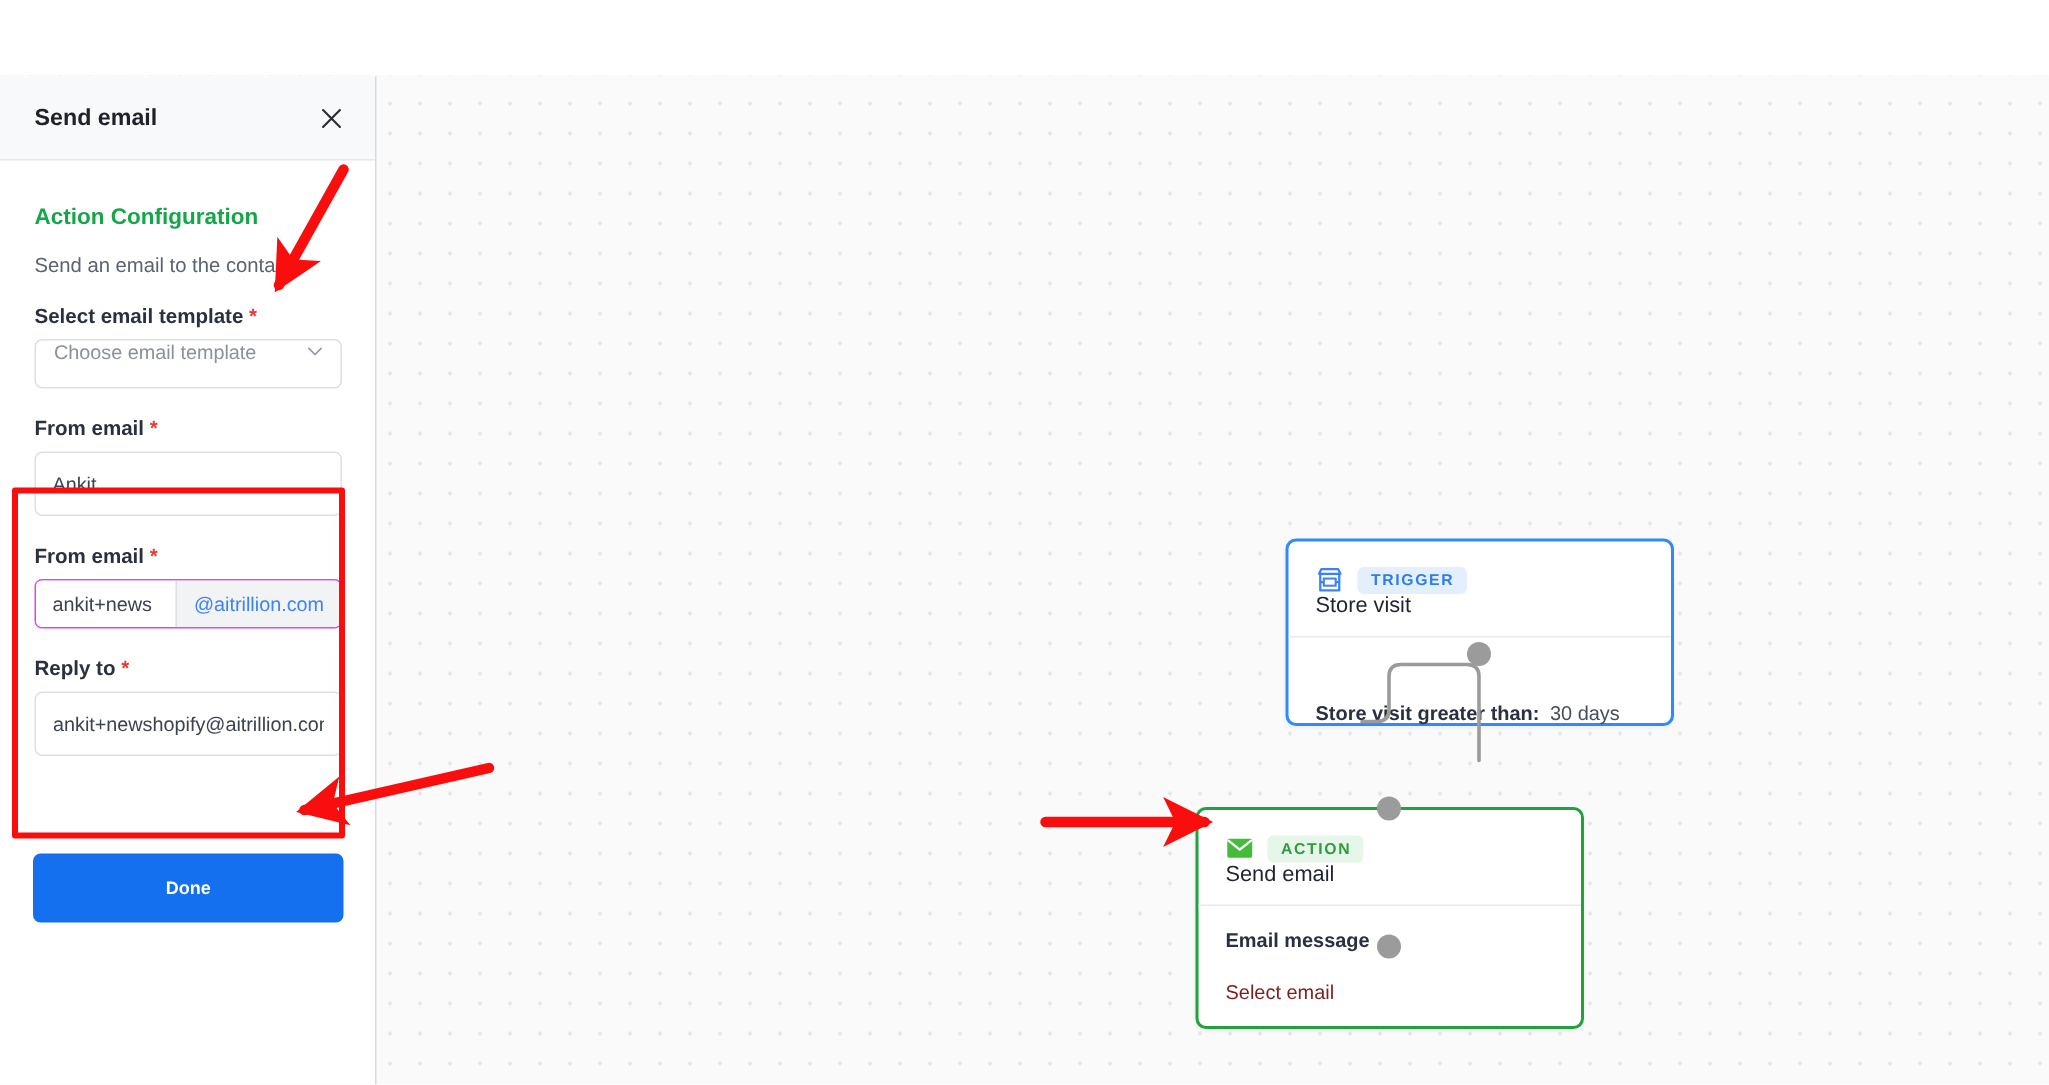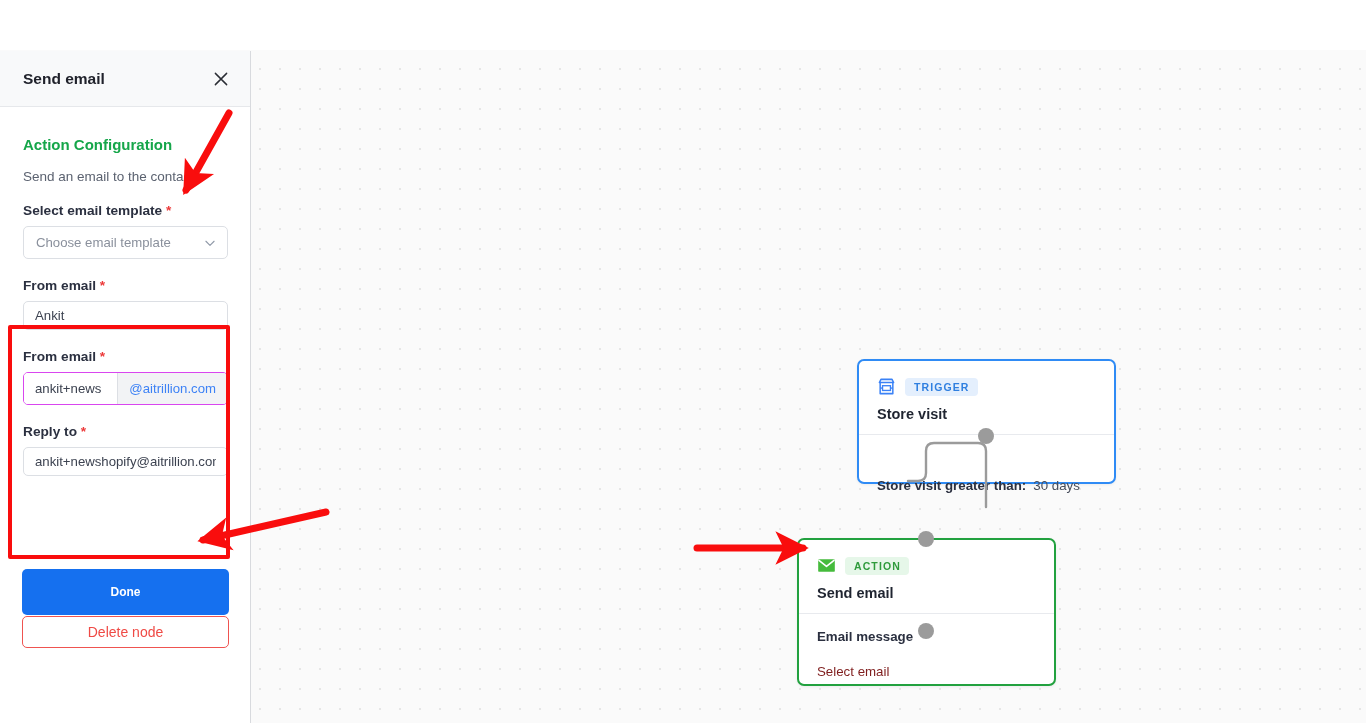--- a/index.html
+++ b/index.html
@@ -74,28 +74,28 @@
     color: #5b6270; font-size: 13.5px; margin-top: 16px;
   }
   .field-label {
     font-size: 13.7px; font-weight: 700; color: #2b3040;
     margin-top: 19px; margin-bottom: 8px;
   }
   .req { color: #ec3a3a; font-weight: 700; }
 
   .select-box {
     height: 33px; border: 1px solid #dcdfe4; border-radius: 5px;
-    background: #fff; display: flex; align-items: center;
+    background: #fff; display: flex; 
     padding: 0 10px 0 12px; cursor: pointer;
   }
   .select-box .ph { flex: 1; font-size: 13.2px; color: #8a909c; }
   .chevron-icon { width: 14px; height: 14px; display: block; }
 
   .txt-input {
-    height: 29px; width: 100%;
+    height: 43px; width: 100%;
     border: 1px solid #dcdfe4; border-radius: 5px;
     background: #fff; font-size: 13.2px; color: #3c4250;
     padding: 0 11px; font-family: inherit; outline: none;
   }
   .txt-input::placeholder { color: #9aa0ac; }
 
   .email-split {
     display: flex; height: 33px;
     border: 1px solid #d946ef; border-radius: 5px; overflow: hidden; background:#fff;
   }
@@ -149,21 +149,21 @@
   .node-top { padding: 16px 4px 12px 18px; }
   .node-badge-row { display: flex; align-items: center; gap: 9px; }
   .node-type-icon { width: 19px; height: 19px; display: block; }
   .badge {
     font-size: 10.5px; font-weight: 700; letter-spacing: 1.1px;
     padding: 3px 8px 3px 9px; border-radius: 4px;
   }
   .badge-trigger { background: #e4effd; color: #2f7fe0; }
   .badge-action  { background: #e6f7e9; color: #2f9b3c; }
   .node-title {
-    font-size: 14.5px; font-weight: 700; color: #1f2430; margin-top: 10px;
+    font-size: 14.5px; font-weight: 400; color: #1f2430; 
   }
   .node-div { height: 1px; background: #e8eaee; }
   .node-bottom { padding: 15px 18px 0 18px; }
   .node-row-label { font-size: 13.3px; font-weight: 700; color: #2b3040; }
   .node-row-value { font-size: 13.3px; color: #474d5b; font-weight: 400; }
   .node-bottom .kv { display: flex; gap: 7px; align-items: baseline; margin-top: 28px; }
   .node-stack .node-row-value { margin-top: 20px; color: #7f1d1d; }
 
   .port {
     position: absolute; width: 16px; height: 16px; border-radius: 50%;
@@ -274,21 +274,20 @@
 
       
       <div class="field-label">
         <span>Reply to</span>
         <span class="req">*</span>
       </div>
       <input class="txt-input" type="text" value="ankit+newshopify@aitrillion.com" style="">
     </div>
 
     <button class="btn-done">Done</button>
-    <button class="btn-delete">Delete node</button>
 
     <div class="hl-box" id="hl-fields"></div>
   </div>
 
   <svg class="arrows" width="1366" height="723">
     <defs>
       <marker id="ah" viewBox="0 0 12 12" refX="9.6" refY="6" markerWidth="5.2" markerHeight="5.2" orient="auto">
         <path d="M0.5 0.5 L11.5 6 L0.5 11.5 L3.2 6 Z" fill="#f90d0d"></path>
       </marker>
     </defs>

